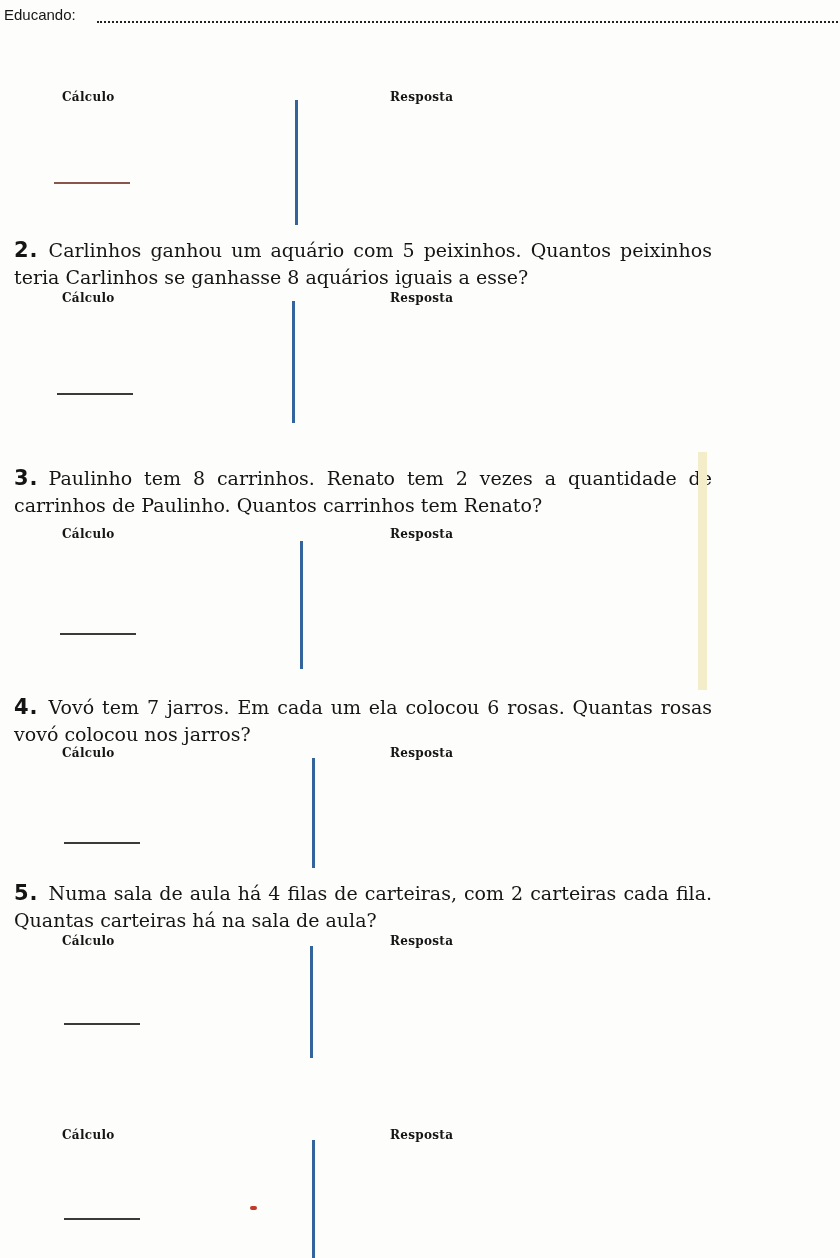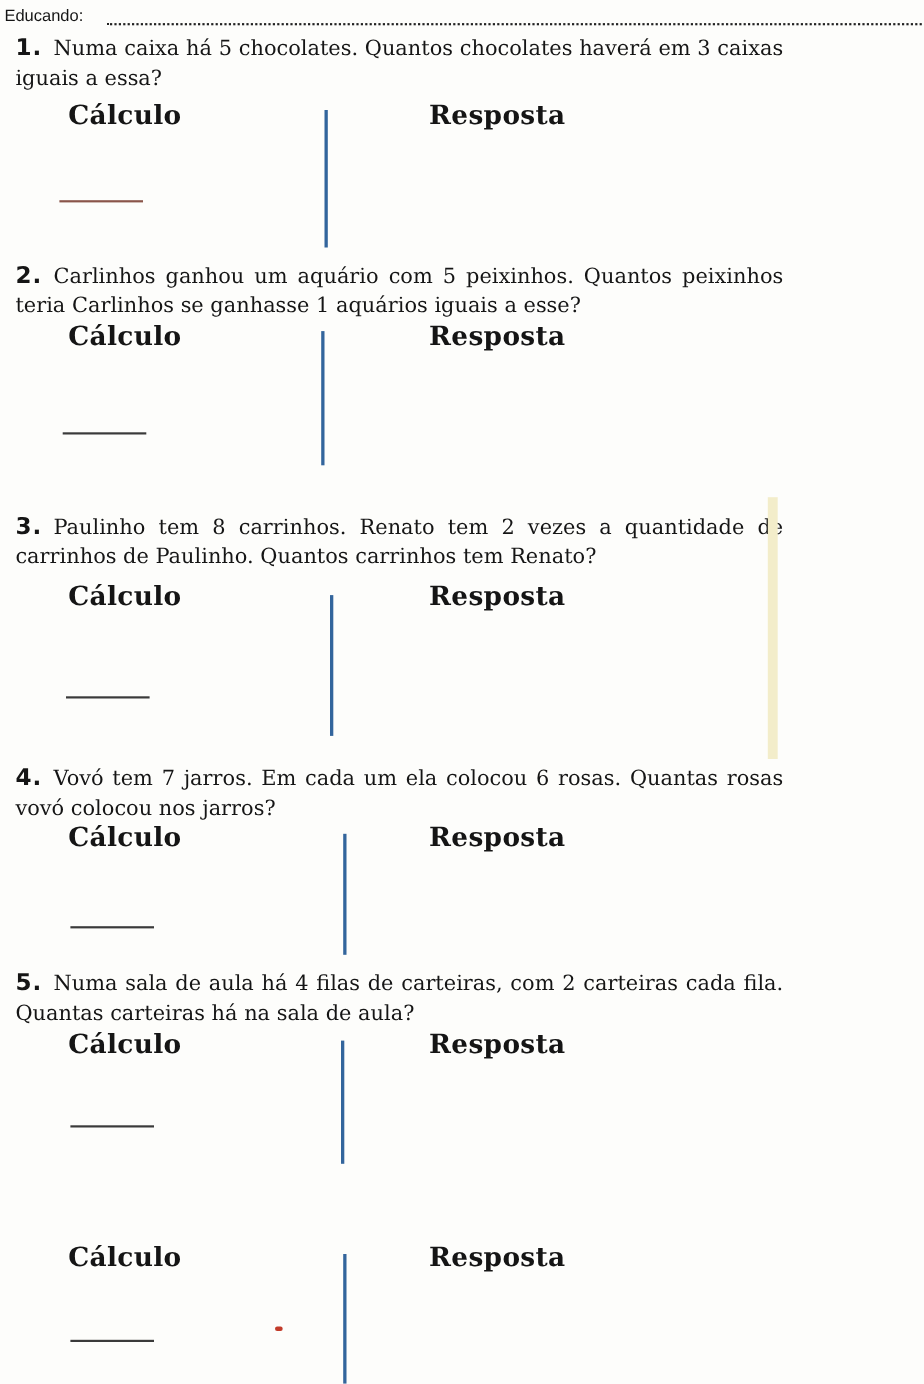--- a/index.html
+++ b/index.html
@@ -42,21 +42,21 @@
   .pnum {
     font-family: "DejaVu Sans", sans-serif;
     font-weight: bold;
     font-size: 21px;
     padding-right: 10px;
     letter-spacing: 1px;
   }
   .calc-label, .resp-label {
     position: absolute;
     font-weight: bold;
-    font-size: 24px;
+    font-size: 12px;
     letter-spacing: 0.3px;
   }
   .calc-label { left: 62px; }
   .resp-label { left: 390px; }
   .vline { position: absolute; width: 3px; background: #33659c; }
   .ansline { position: absolute; height: 2px; width: 76px; background: #3a3a3a; }
   .ansline.red { background: #8a554a; }
   .artifact-band {
     position: absolute;
     left: 698px;
@@ -79,32 +79,29 @@
 <body>
 
 <div class="page">
 
   <div class="topline">
     <span class="label">Educando:</span>
     <span class="leader"></span>
   </div>
 
   <section class="problem" style="top:30px;height:207px">
-    <p class="ptext">
-      <span class="pnum">1.</span><span>Numa caixa há 5 chocolates. Quantos chocolates haverá em 3 caixas iguais a essa?</span>
-    </p>
     <span class="calc-label" style="top:60px">Cálculo</span>
     <span class="resp-label" style="top:60px">Resposta</span>
     <div class="vline" style="left:295px;top:70px;height:125px"></div>
     <div class="ansline red" style="left:54px;top:152px"></div>
   </section>
 
   <section class="problem" style="top:237px;height:230px">
     <p class="ptext">
-      <span class="pnum">2.</span><span>Carlinhos ganhou um aquário com 5 peixinhos. Quantos peixinhos teria Carlinhos se ganhasse 1 aquários iguais a esse?</span>
+      <span class="pnum">2.</span><span>Carlinhos ganhou um aquário com 5 peixinhos. Quantos peixinhos teria Carlinhos se ganhasse 8 aquários iguais a esse?</span>
     </p>
     <span class="calc-label" style="top:54px">Cálculo</span>
     <span class="resp-label" style="top:54px">Resposta</span>
     <div class="vline" style="left:292px;top:64px;height:122px"></div>
     <div class="ansline" style="left:57px;top:156px"></div>
   </section>
 
   <section class="problem" style="top:465px;height:229px">
     <p class="ptext">
       <span class="pnum">3.</span><span>Paulinho tem 8 carrinhos. Renato tem 2 vezes a quantidade de carrinhos de Paulinho. Quantos carrinhos tem Renato?</span>

